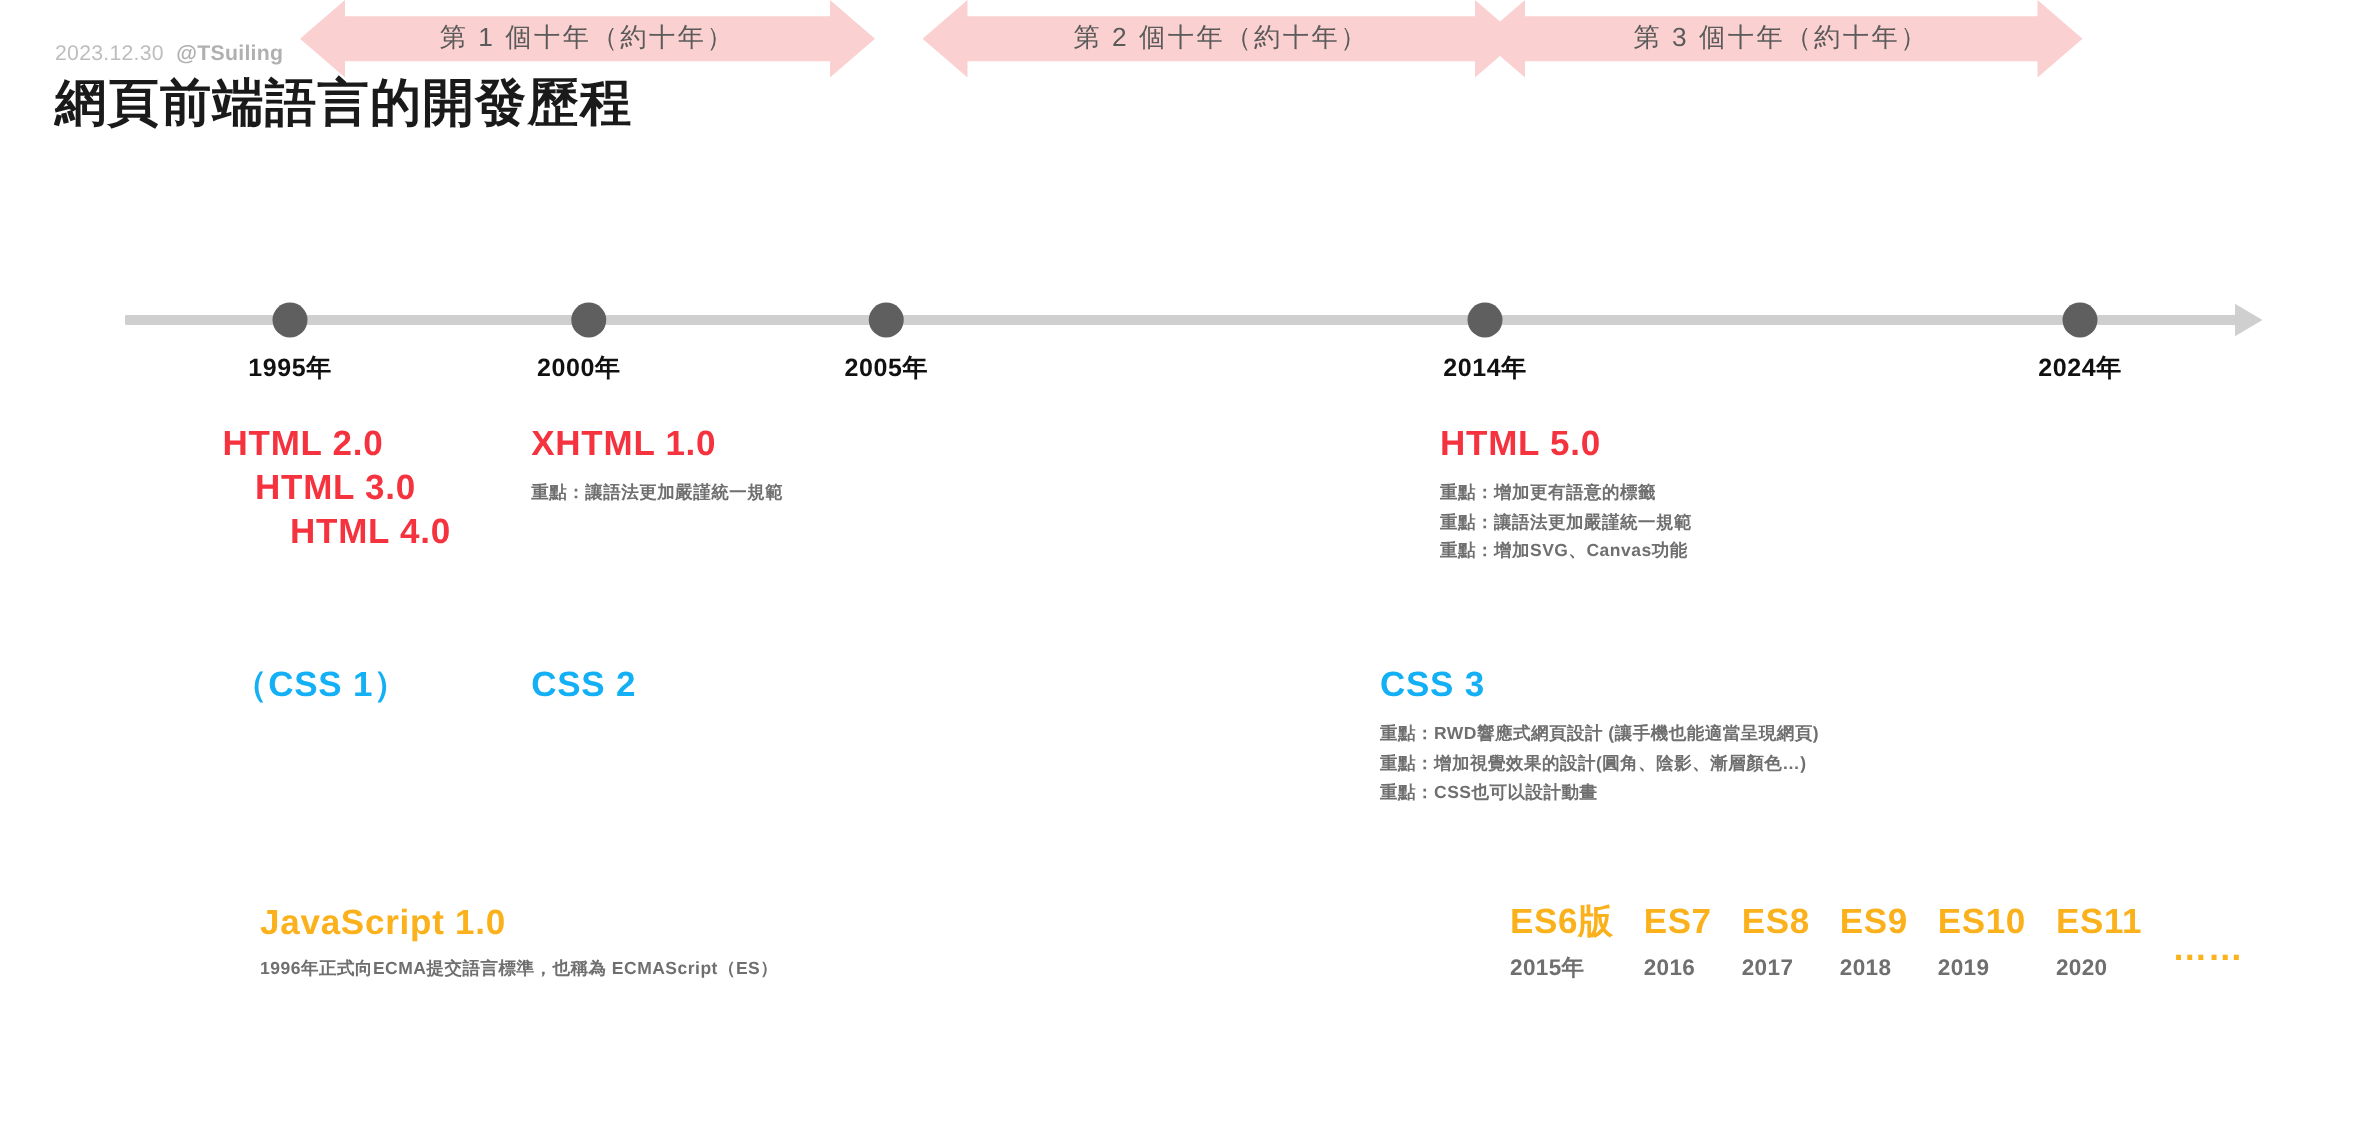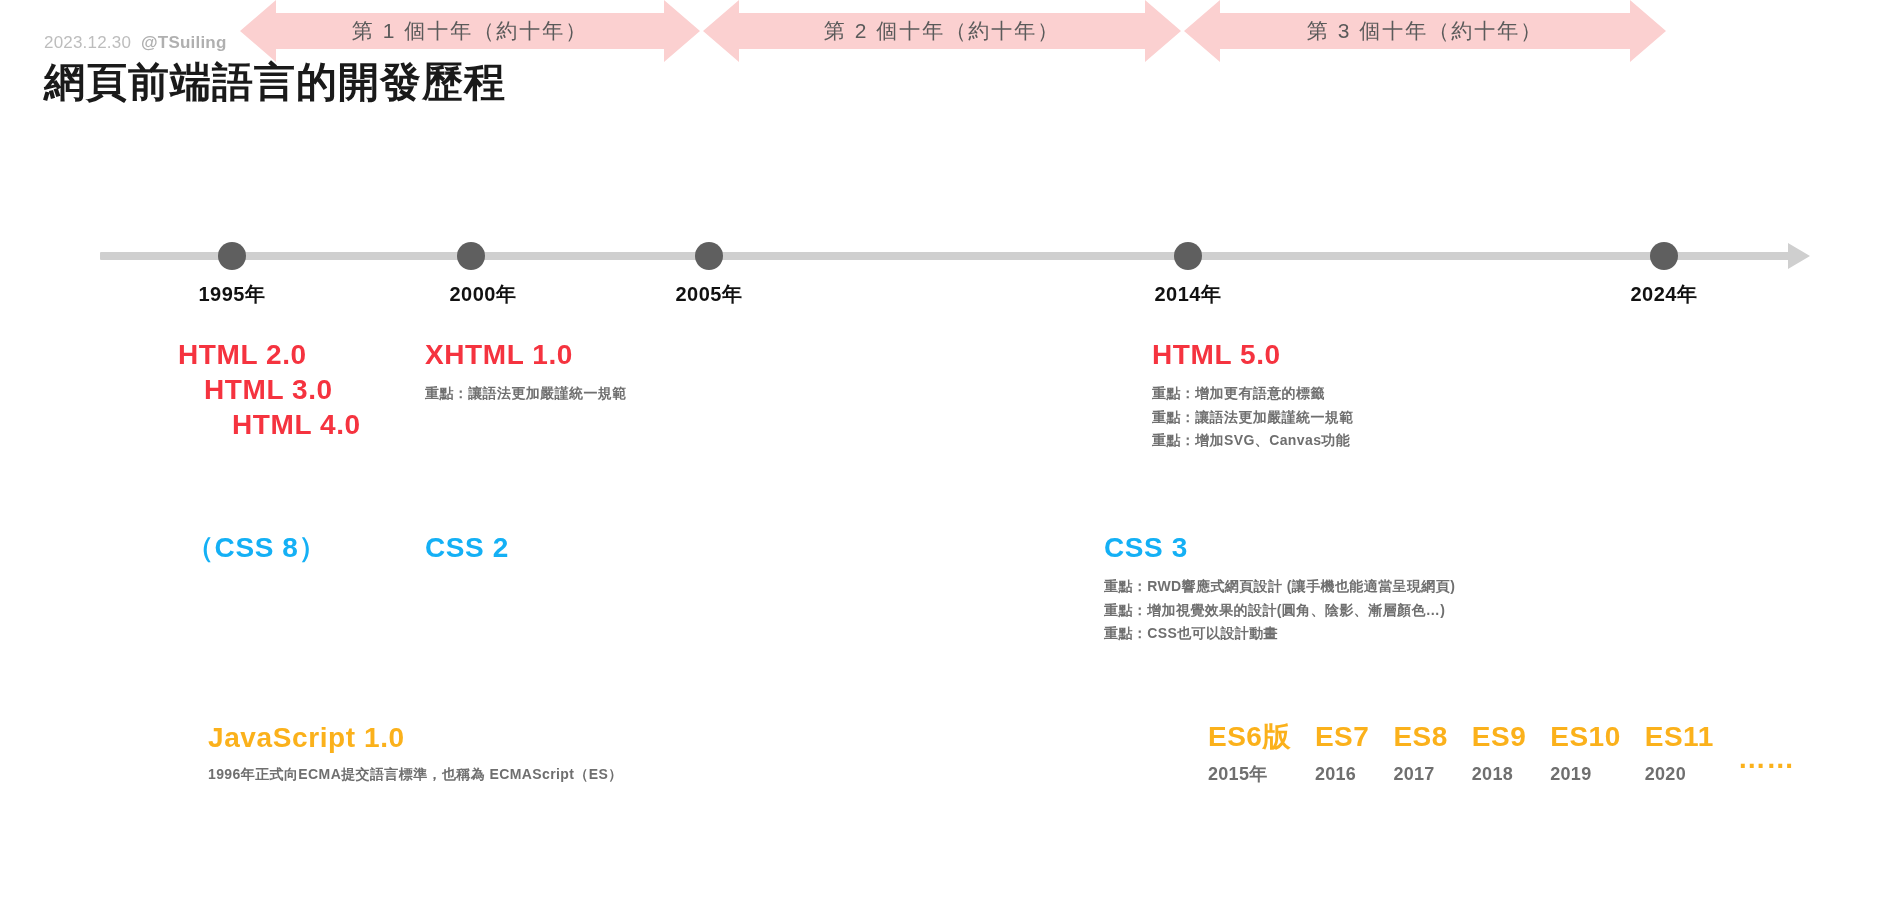--- a/index.html
+++ b/index.html
@@ -176,21 +176,21 @@
   </div>
   <div class="page-title">網頁前端語言的開發歷程</div>
 
   <div class="decade-arrow" style="left:240px; width:460px;">
     <svg viewBox="0 0 460 62" preserveAspectRatio="none">
       <polygon points="0,31 36,0 36,13 424,13 424,0 460,31 424,62 424,49 36,49 36,62" fill="#fbd0d0"></polygon>
     </svg>
     <div class="decade-label">第 1 個十年（約十年）</div>
   </div>
 
-  <div class="decade-arrow" style="left:703px; width:478px;">
+  <div class="decade-arrow" style="left:738px; width:478px;">
     <svg viewBox="0 0 478 62" preserveAspectRatio="none">
       <polygon points="0,31 36,0 36,13 442,13 442,0 478,31 442,62 442,49 36,49 36,62" fill="#fbd0d0"></polygon>
     </svg>
     <div class="decade-label">第 2 個十年（約十年）</div>
   </div>
 
   <div class="decade-arrow" style="left:1184px; width:482px;">
     <svg viewBox="0 0 482 62" preserveAspectRatio="none">
       <polygon points="0,31 36,0 36,13 446,13 446,0 482,31 446,62 446,49 36,49 36,62" fill="#fbd0d0"></polygon>
     </svg>
@@ -200,21 +200,21 @@
   <div class="axis-line"></div>
   <div class="axis-head"></div>
 
   <div class="tick-dot" style="left:232px;"></div>
   <div class="tick-dot" style="left:471px;"></div>
   <div class="tick-dot" style="left:709px;"></div>
   <div class="tick-dot" style="left:1188px;"></div>
   <div class="tick-dot" style="left:1664px;"></div>
 
   <div class="tick-label" style="left:232px;">1995年</div>
-  <div class="tick-label" style="left:483px;text-align:center;">2000年</div>
+  <div class="tick-label" style="left:463px;text-align:center;">2000年</div>
   <div class="tick-label" style="left:709px;">2005年</div>
   <div class="tick-label" style="left:1188px;">2014年</div>
   <div class="tick-label" style="left:1664px;">2024年</div>
 
   <div class="block" style="left:178px; top:337px;">
     <div class="lang-title html stack-line">HTML 2.0</div>
     <div class="lang-title html stack-line i1">HTML 3.0</div>
     <div class="lang-title html stack-line i2">HTML 4.0</div>
   </div>
 
@@ -224,21 +224,21 @@
   </div>
 
   <div class="block" style="left:1152px; top:337px;">
     <div class="lang-title html">HTML 5.0</div>
     <div class="lang-note" style="margin-top:10px;">重點：增加更有語意的標籤</div>
     <div class="lang-note">重點：讓語法更加嚴謹統一規範</div>
     <div class="lang-note">重點：增加SVG、Canvas功能</div>
   </div>
 
   <div class="block" style="left:186px; top:530px;">
-    <div class="lang-title css">（CSS 8）</div>
+    <div class="lang-title css">（CSS 1）</div>
   </div>
 
   <div class="block" style="left:425px; top:530px;">
     <div class="lang-title css">CSS 2</div>
   </div>
 
   <div class="block" style="left:1104px; top:530px;">
     <div class="lang-title css">CSS 3</div>
     <div class="lang-note" style="margin-top:10px;">重點：RWD響應式網頁設計 (讓手機也能適當呈現網頁)</div>
     <div class="lang-note">重點：增加視覺效果的設計(圓角、陰影、漸層顏色…)</div>

